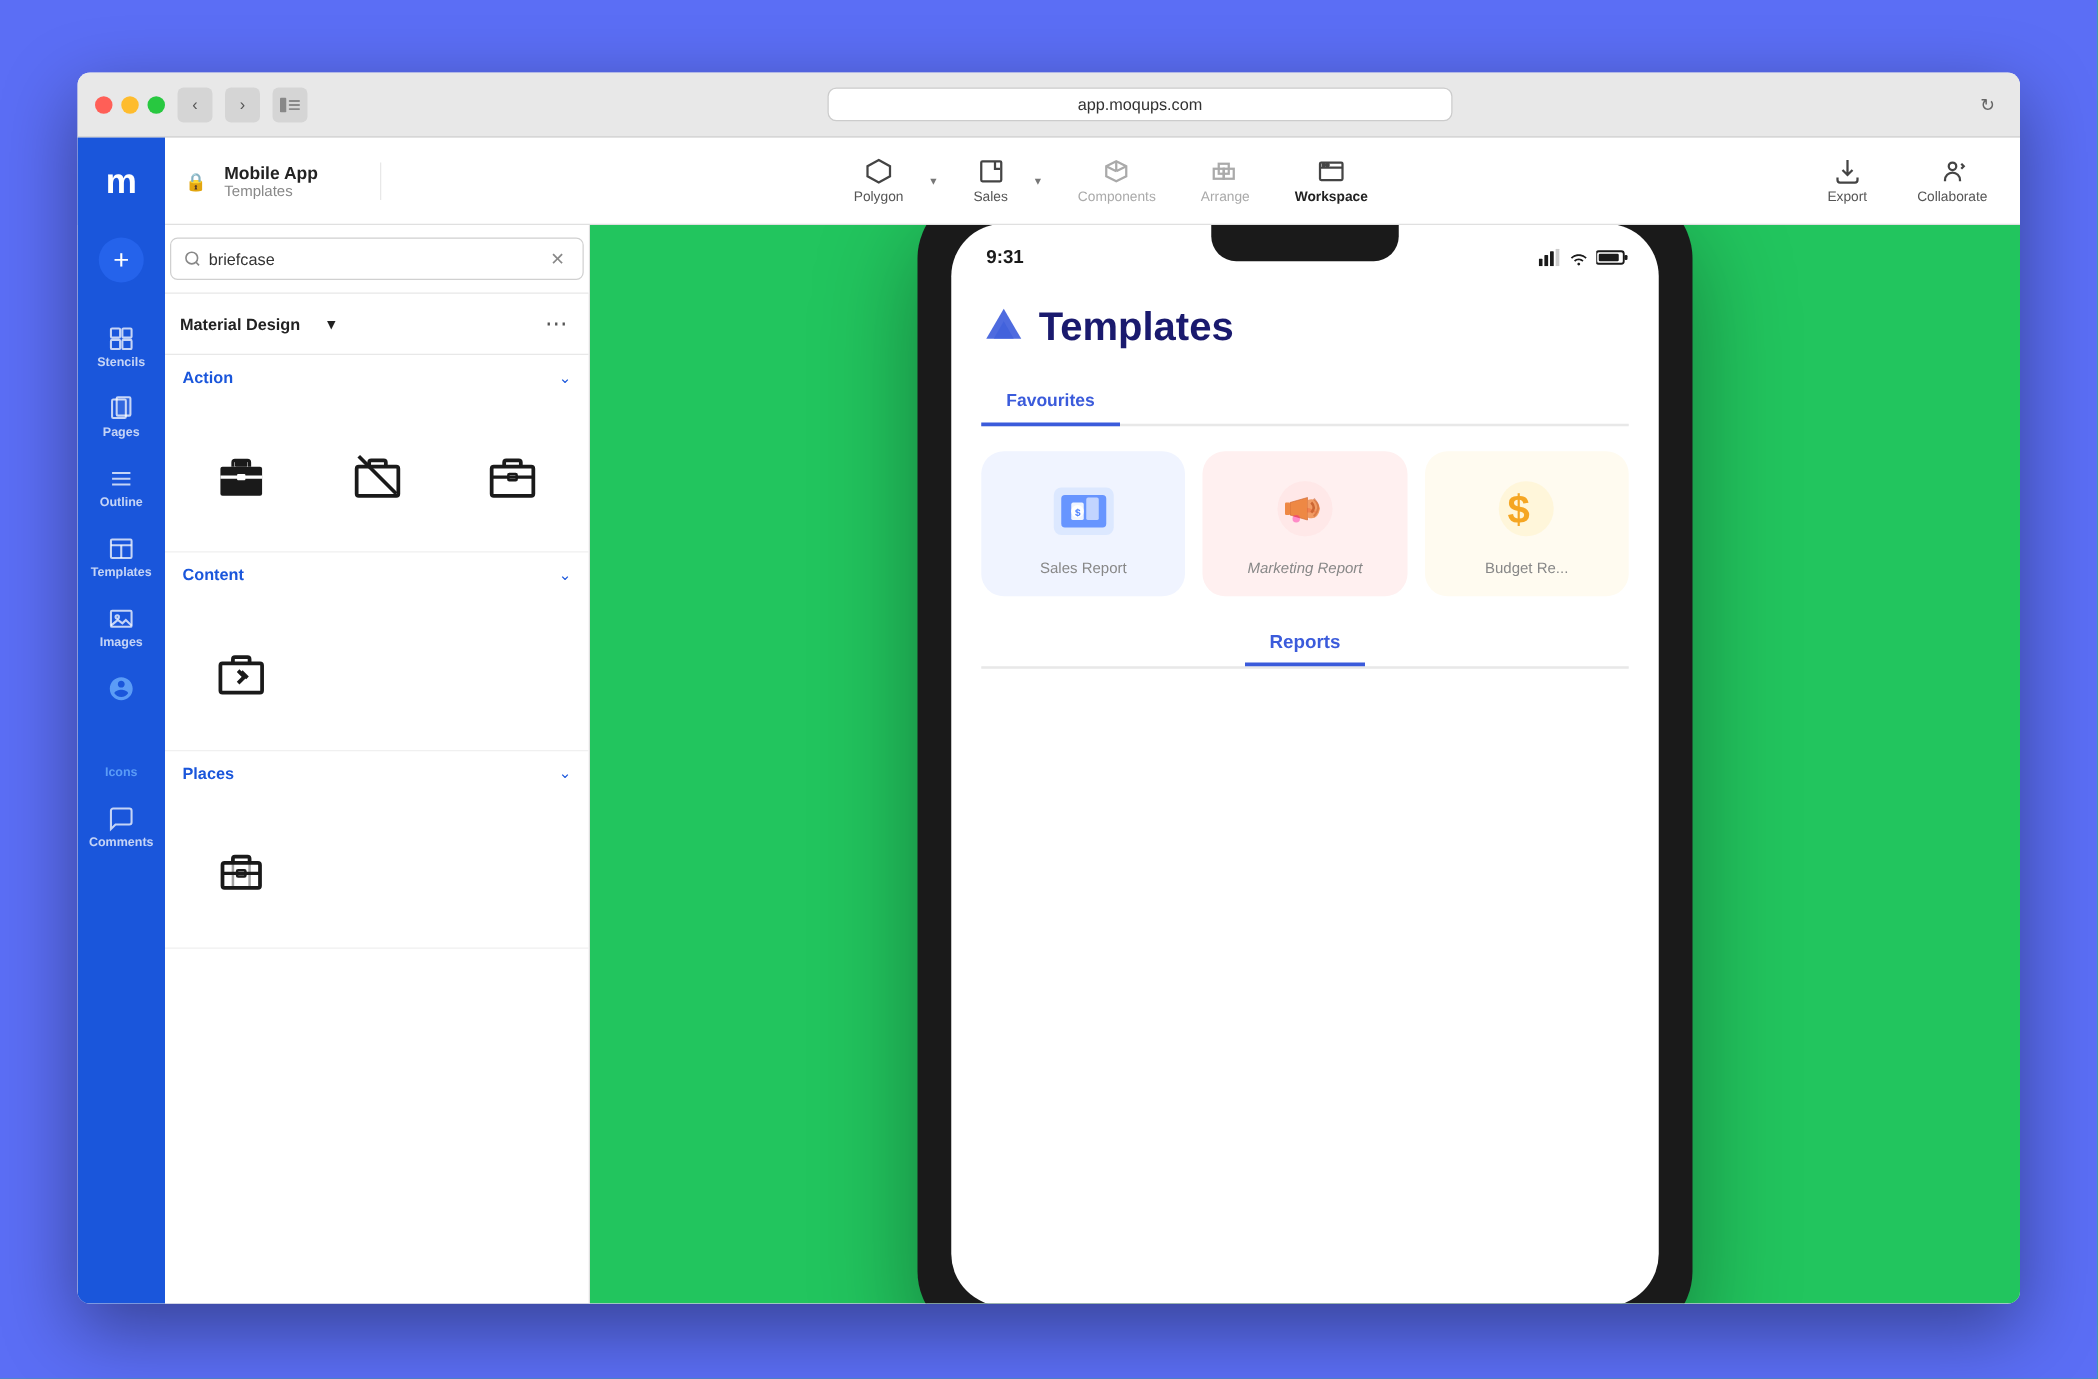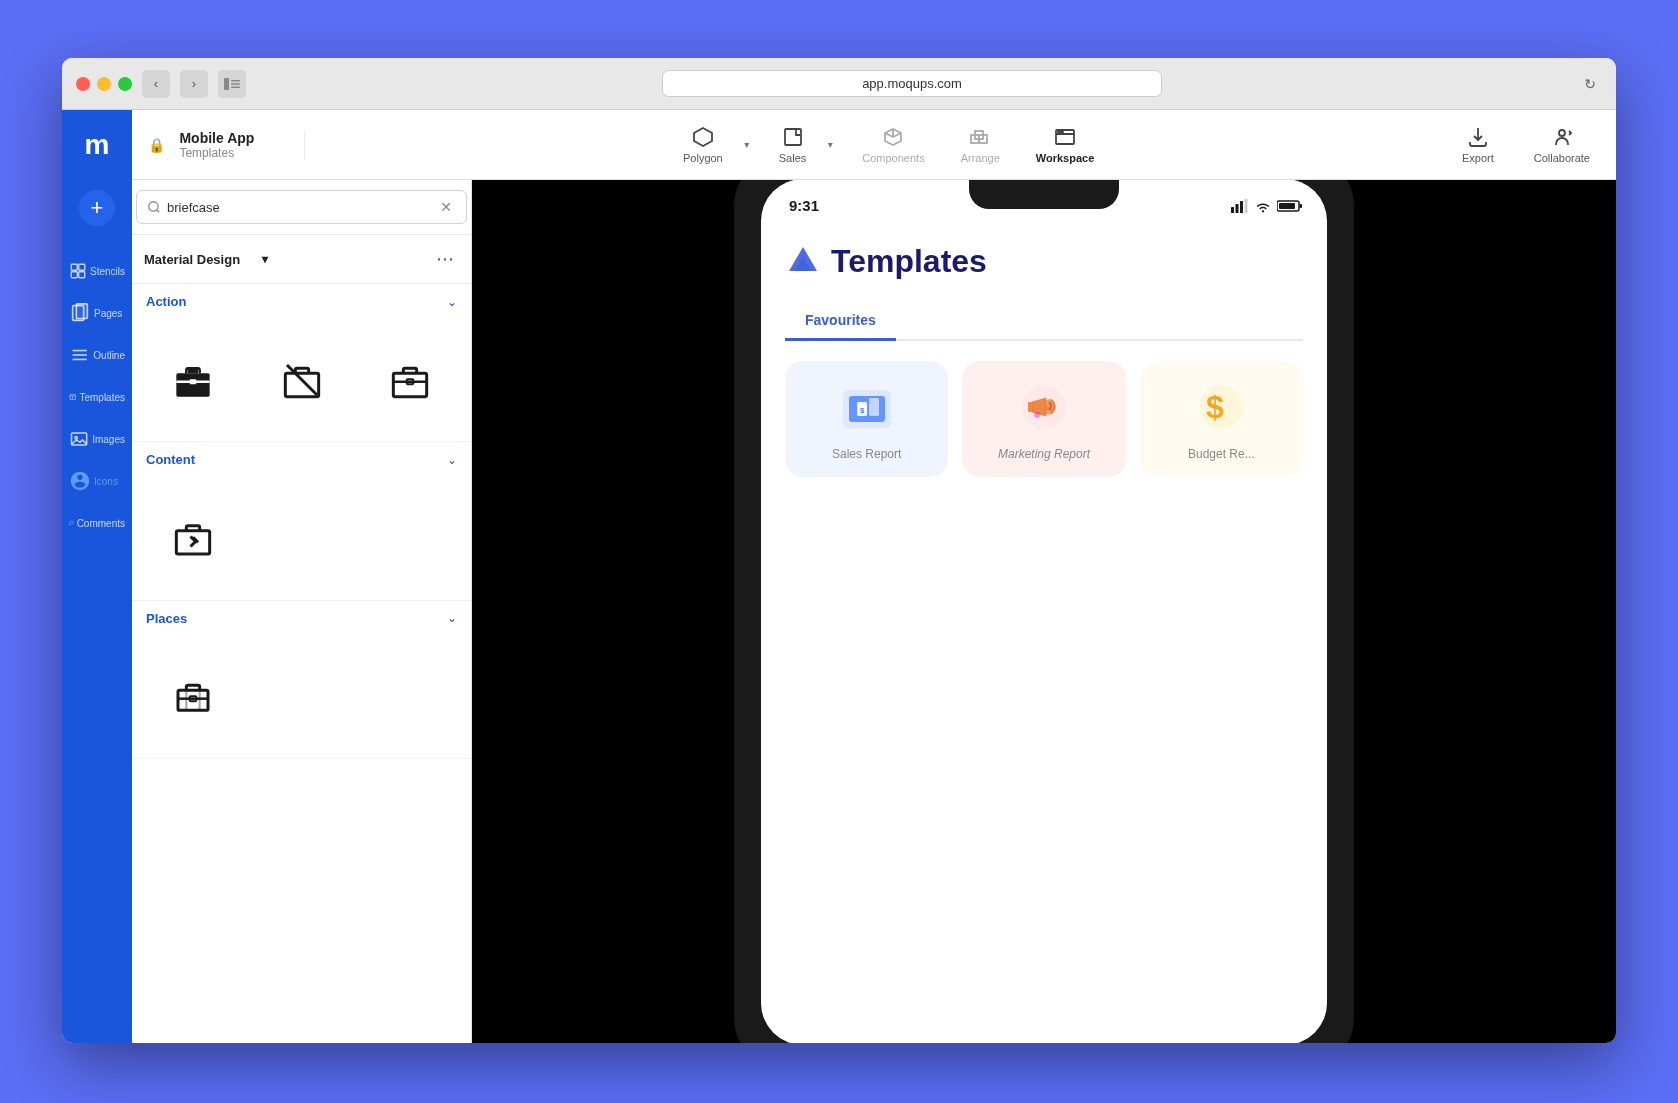--- a/index.html
+++ b/index.html
@@ -87,28 +87,29 @@
       align-items: center;
       padding: 10px 0;
       gap: 4px;
       flex: 1;
     }
 
     .sidebar-icon-btn {
       width: 64px;
       padding: 8px 4px;
       display: flex;
-      flex-direction: row;
+      flex-direction: column;
       align-items: center;
       gap: 3px;
       cursor: pointer;
       border-radius: 8px;
       color: rgba(255,255,255,0.75);
       font-size: 10px;
       text-align: center;
+      font-weight: bold;
     }
     .sidebar-icon-btn.active { color: #5b9cf6; }
     .sidebar-icon-btn svg { width: 22px; height: 22px; }
 
     .add-btn {
       width: 36px; height: 36px;
       background: #2563eb;
       border-radius: 50%;
       display: flex; align-items: center; justify-content: center;
       color: white; font-size: 22px; cursor: pointer;
@@ -299,21 +300,21 @@
       cursor: pointer;
       border-radius: 4px;
       border: 1px solid transparent;
     }
 
     .icon-cell svg { width: 40px; height: 40px; }
 
     
     .canvas-area {
       flex: 1;
-      background: #000000;
+      background: #22c55e;
       display: flex;
       align-items: center;
       justify-content: center;
       overflow: hidden;
       position: relative;
     }
 
     
     .phone-mockup {
       width: 620px;
@@ -536,21 +537,21 @@
             <circle cx="8.5" cy="10.5" r="1.5"></circle>
             <polyline points="3,18 9,13 13,16 16,13 21,18"></polyline>
           </svg>
           <span>Images</span>
         </div>
 
         <div class="sidebar-icon-btn active">
           <svg viewBox="0 0 24 24" fill="#5b9cf6" stroke="#5b9cf6" stroke-width="0">
             <path d="M12 2C6.48 2 2 6.48 2 12s4.48 10 10 10 10-4.48 10-10S17.52 2 12 2zm0 3c1.66 0 3 1.34 3 3s-1.34 3-3 3-3-1.34-3-3 1.34-3 3-3zm0 14.2c-2.5 0-4.71-1.28-6-3.22.03-1.99 4-3.08 6-3.08 1.99 0 5.97 1.09 6 3.08-1.29 1.94-3.5 3.22-6 3.22z"></path>
           </svg>
-          <span style="color:#5b9cf6;">Icons</span>
+          <span style="color:#5b9cf6;margin-top:48px;">Icons</span>
         </div>
 
         <div class="sidebar-icon-btn">
           <svg viewBox="0 0 24 24" fill="none" stroke="currentColor" stroke-width="1.8">
             <path d="M21 15a2 2 0 0 1-2 2H7l-4 4V5a2 2 0 0 1 2-2h14a2 2 0 0 1 2 2z"></path>
           </svg>
           <span>Comments</span>
         </div>
       </div>
     </div>
@@ -831,20 +832,25 @@
                     <div class="card-icon">
                       <svg width="56" height="50" viewBox="0 0 56 50">
                         <circle cx="28" cy="25" r="22" fill="#fff3cc" opacity="0.6"></circle>
                         <text x="13" y="36" font-size="32" fill="#f5a623" font-weight="900">$</text>
                       </svg>
                     </div>
                     <span class="card-label">Budget Re...</span>
                   </div>
                 </div>
 
+                <div class="phone-reports-tab">
+                  <div class="phone-reports-tab-item">
+                    <span>Reports</span>
+                  </div>
+                </div>
               </div>
             </div>
           </div>
         </div>
       </div>
     </div>
   </div>
 </div>
 
 </body></html>

